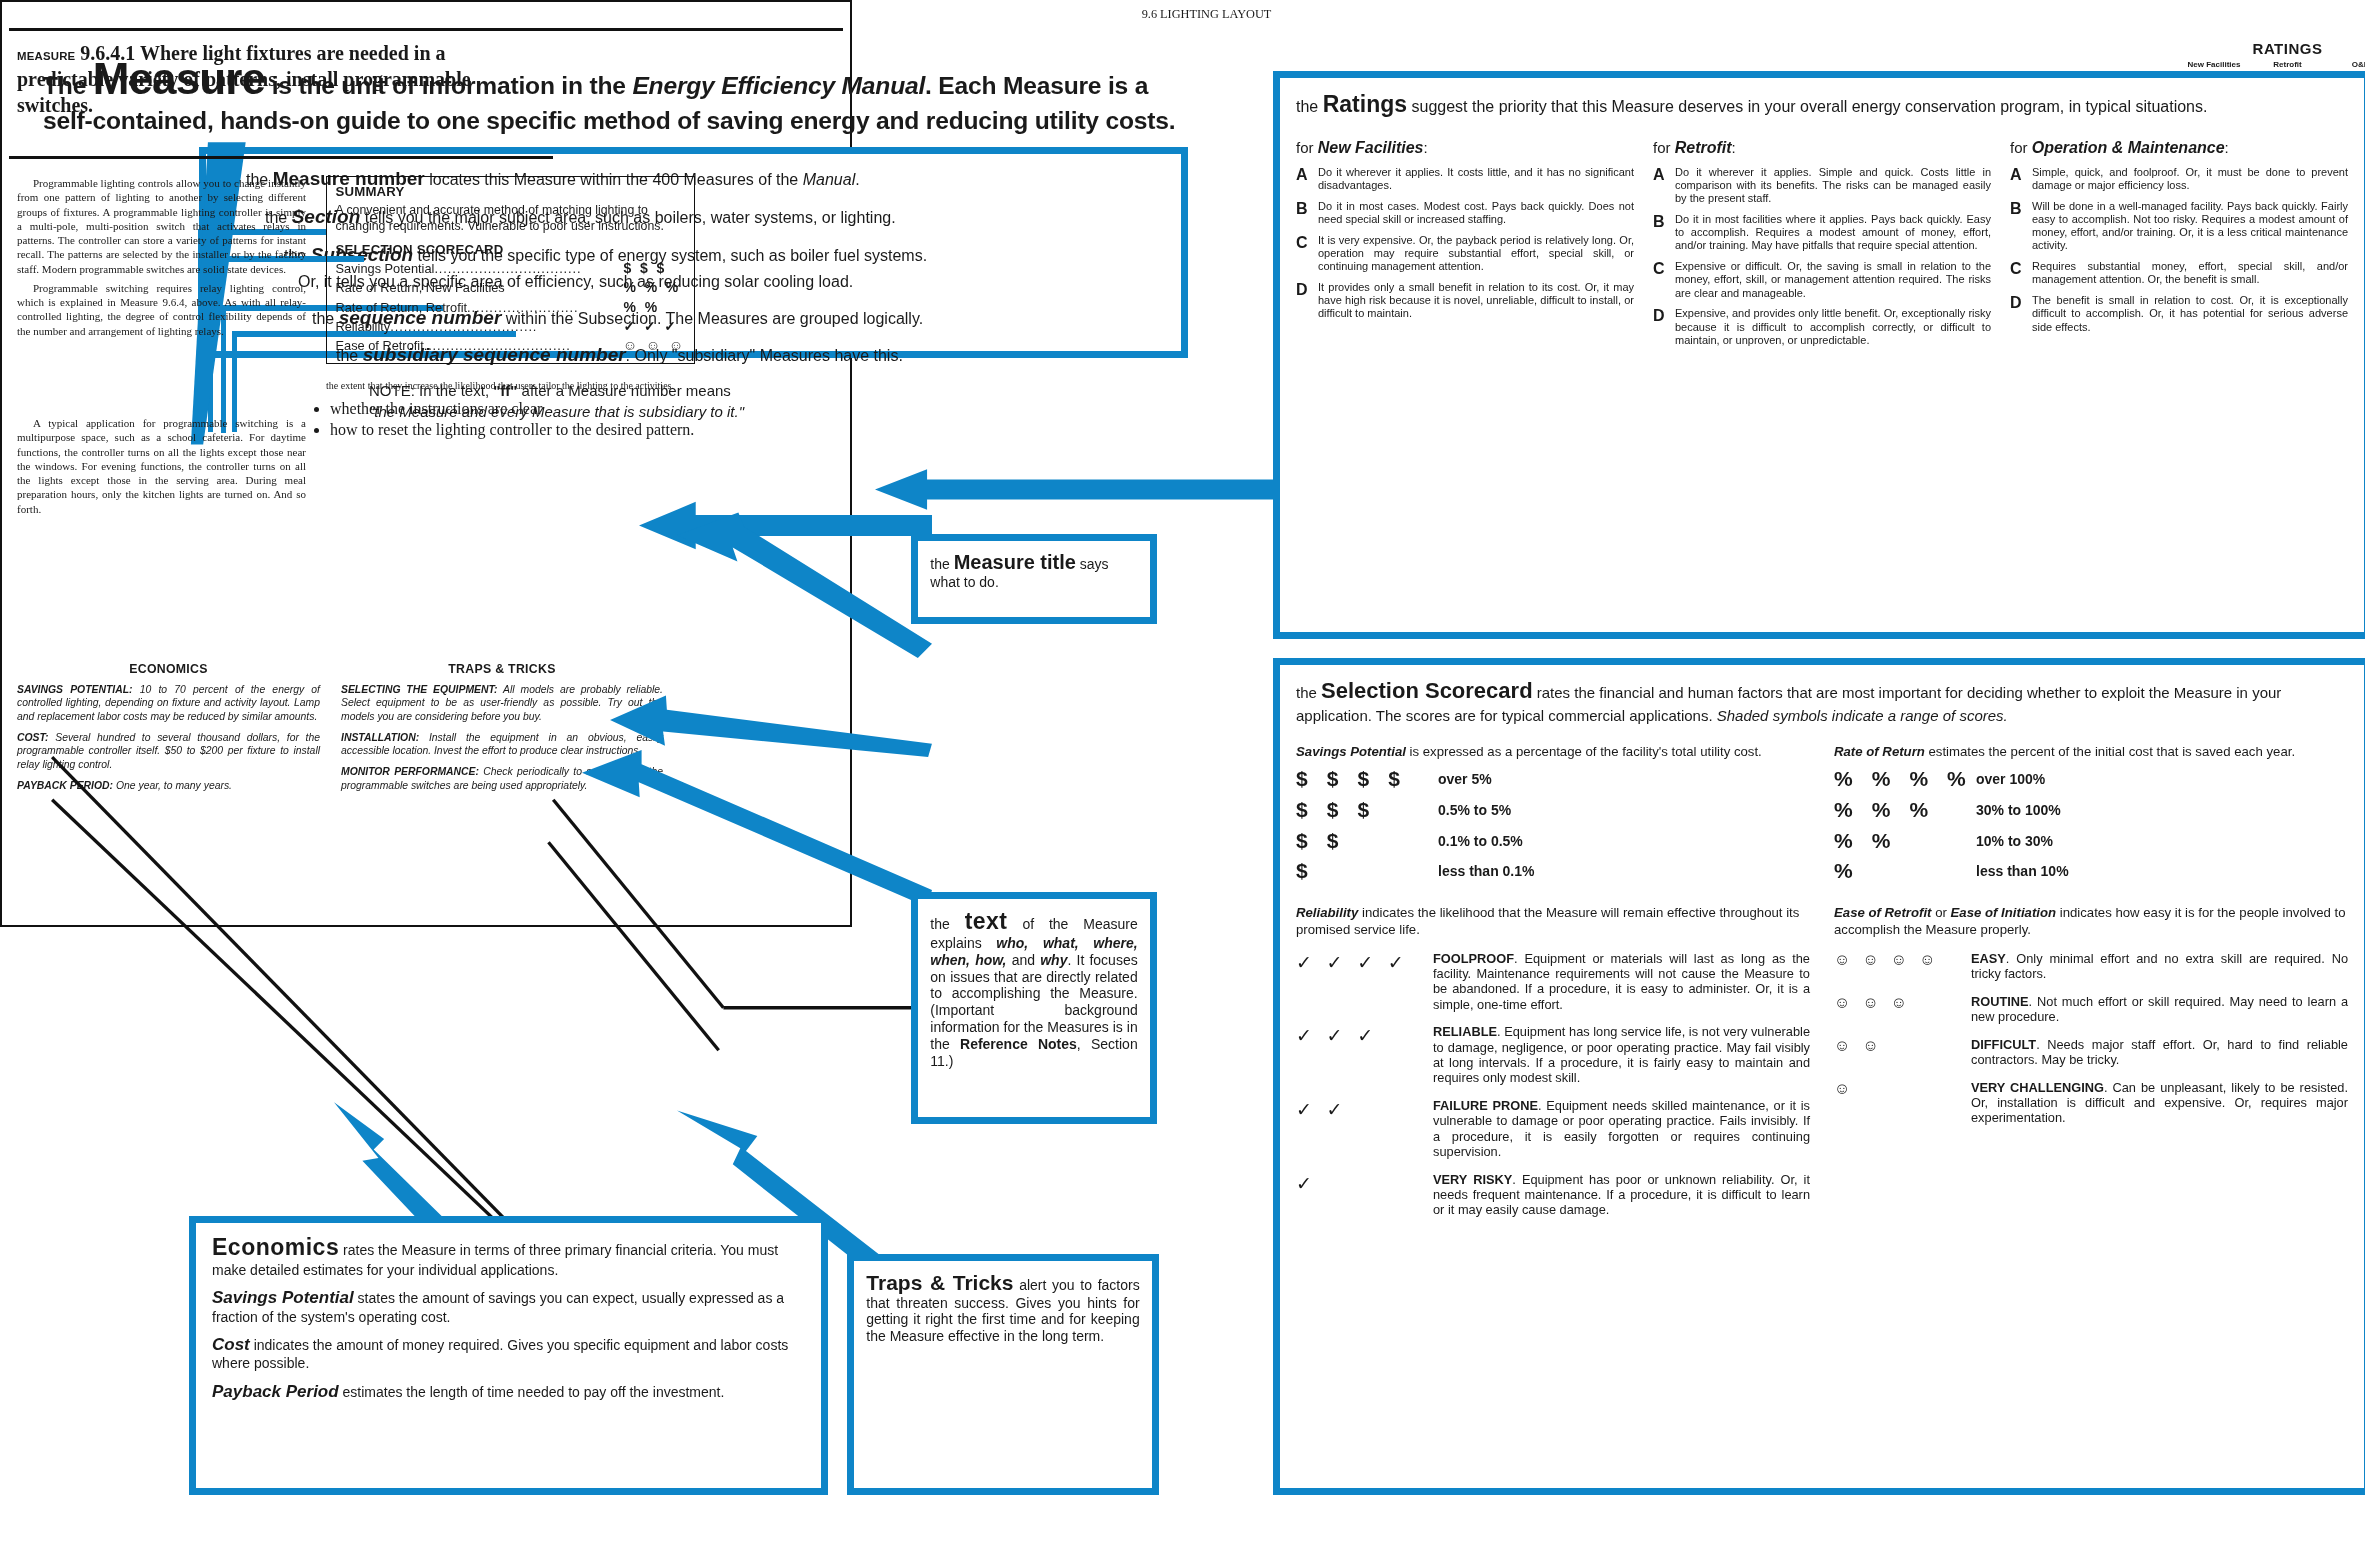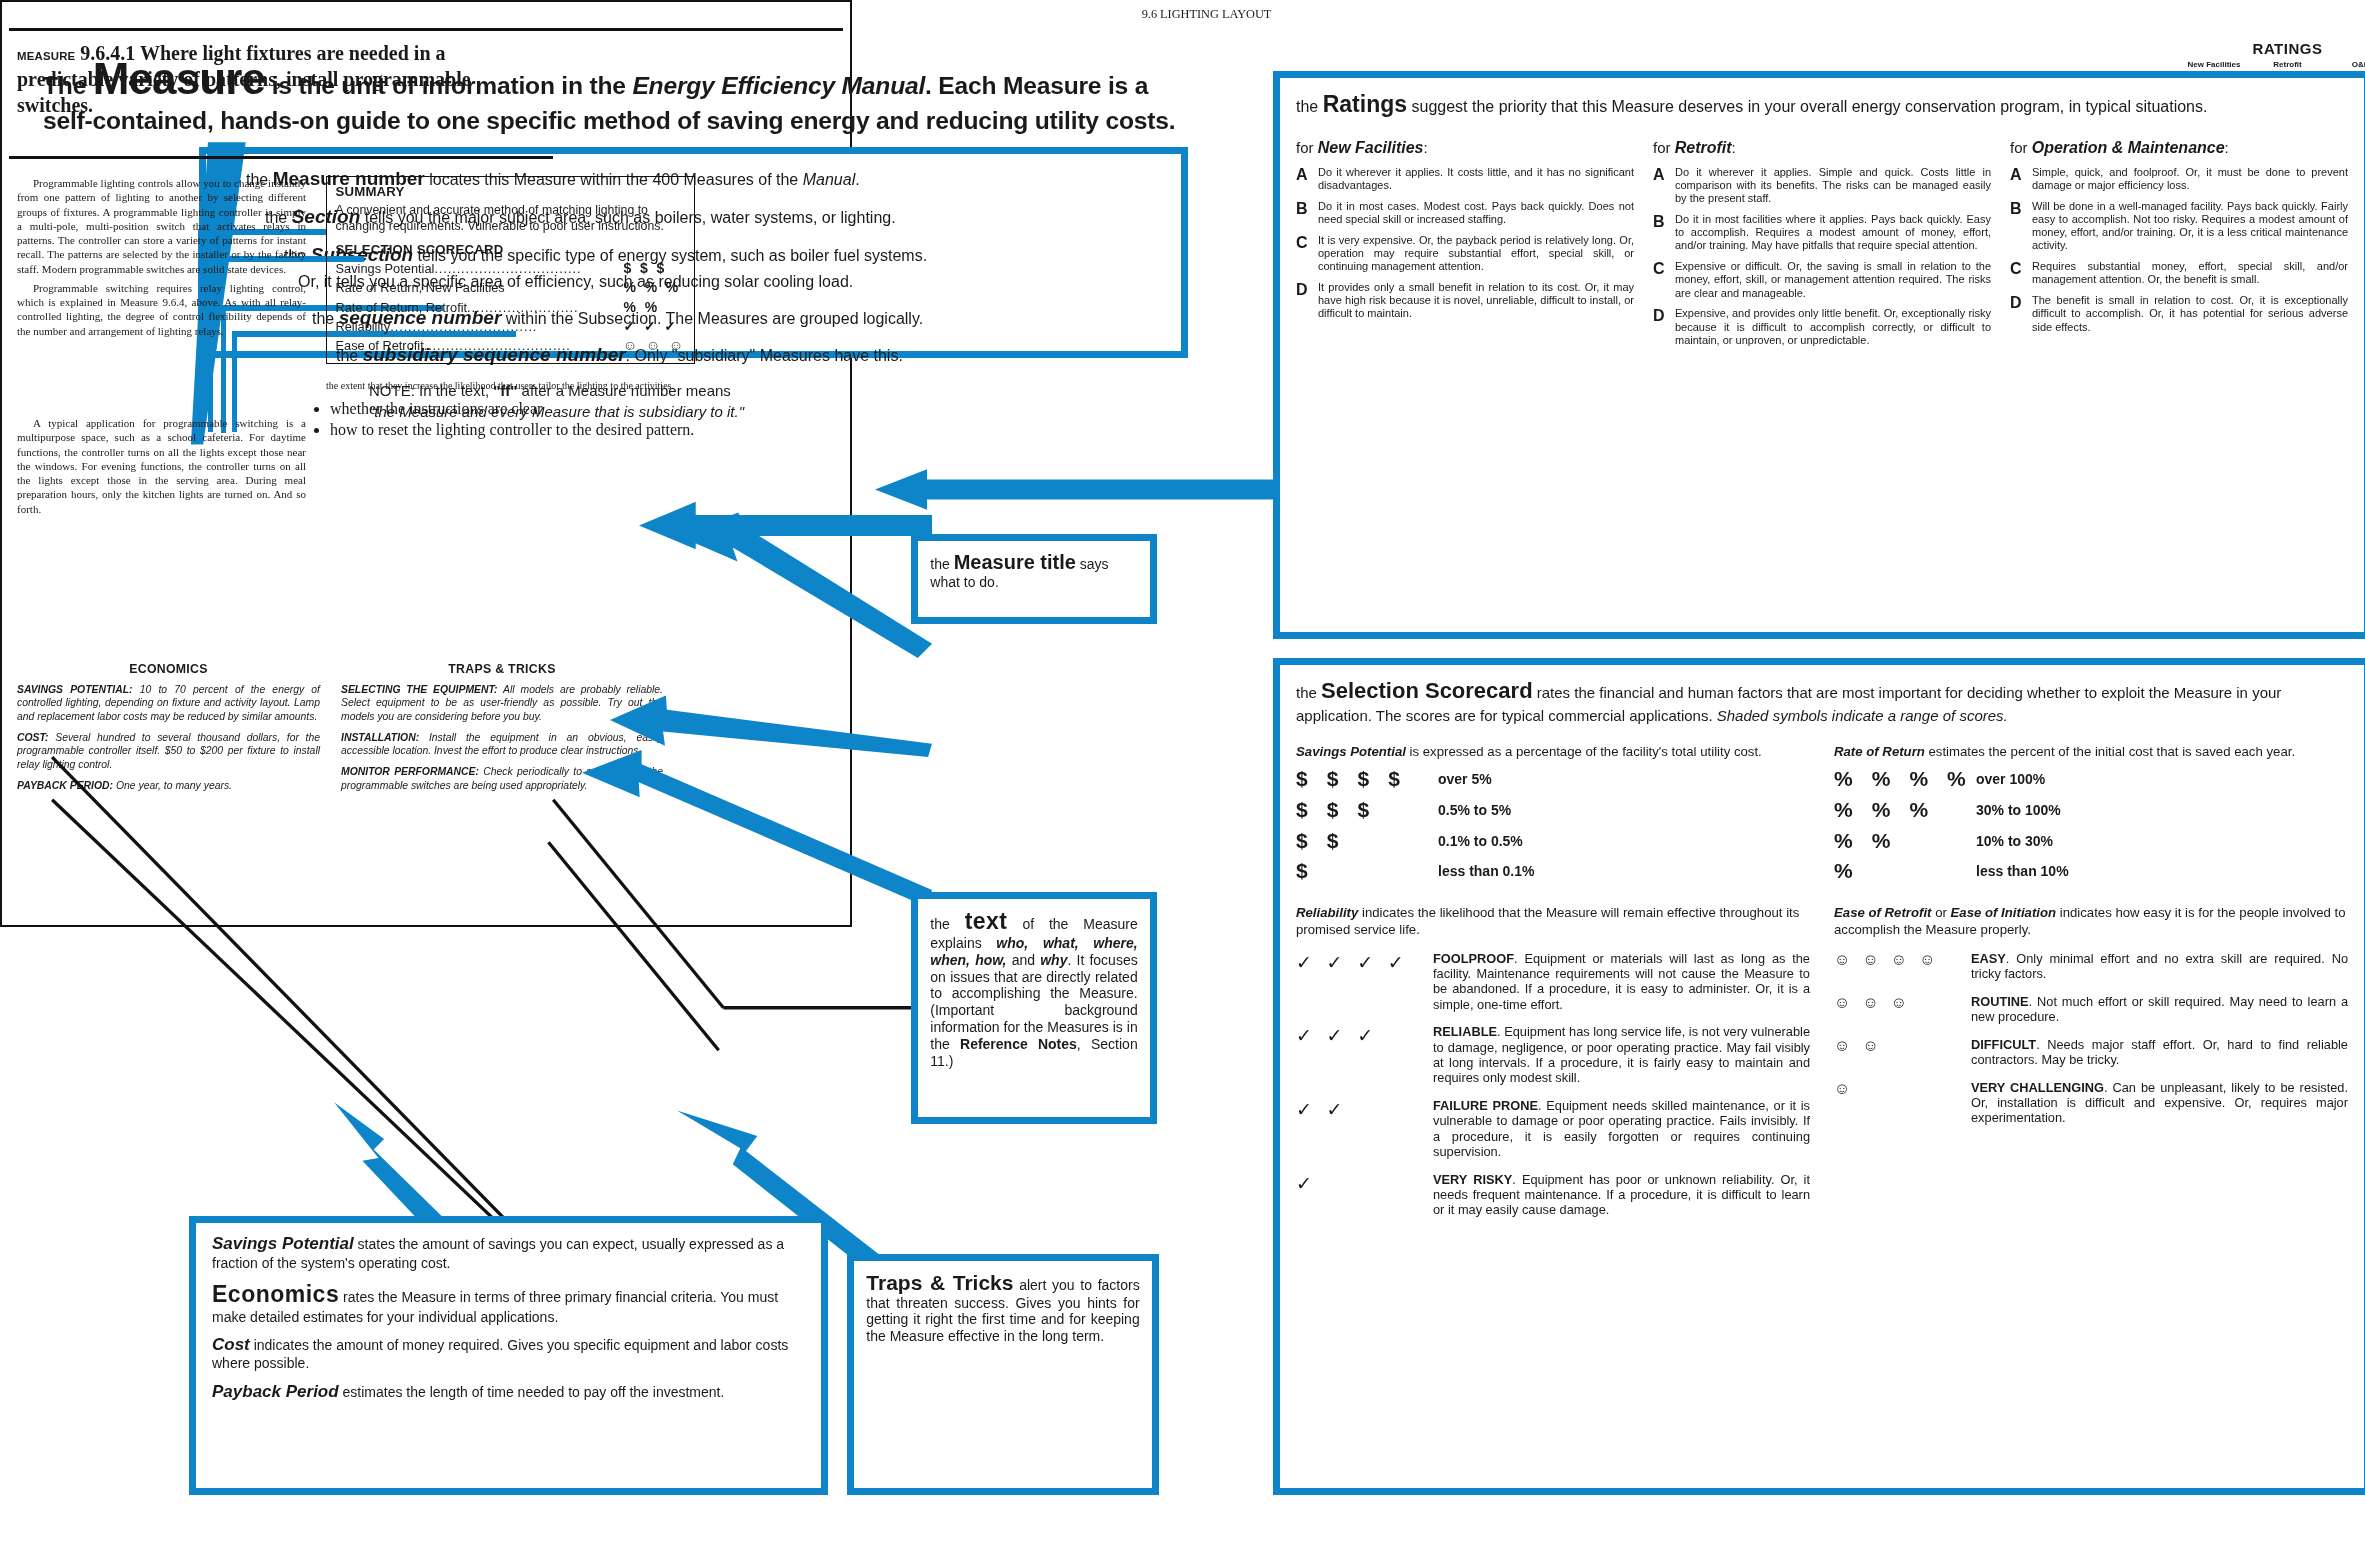--- a/index.html
+++ b/index.html
@@ -340,24 +340,24 @@
     <div class="inner">
       <div class="cb-txt" style="text-align:justify">
         <span>the </span><span class="huge">text</span><span> of the Measure explains </span><span class="bi">who, what, where, when, how,</span><span> and </span><span class="bi">why</span><span>. It focuses on issues that are directly related to accomplishing the Measure.  (Important background information for the Measures is in the </span><b>Reference Notes</b><span>, Section 11.)</span>
       </div>
     </div>
   </div>
 
   <div class="cbox" id="callEcon">
     <div class="inner" style="padding:11.4px 16px;">
       <div class="cb-txt cb-p">
+        <span class="huge">Economics</span><span> rates the Measure in terms of three primary financial criteria.  You must make detailed estimates for your individual applications.</span>
+      </div>
+      <div class="cb-txt cb-p">
         <span class="bi" style="font-size:17px">Savings Potential</span><span> states the amount of savings you can expect, usually expressed as a fraction of the system's operating cost.</span>
-      </div>
-      <div class="cb-txt cb-p">
-        <span class="huge">Economics</span><span> rates the Measure in terms of three primary financial criteria.  You must make detailed estimates for your individual applications.</span>
       </div>
       <div class="cb-txt cb-p">
         <span class="bi" style="font-size:17px">Cost</span><span> indicates the amount of money required.  Gives you specific equipment and labor costs where possible.</span>
       </div>
       <div class="cb-txt">
         <span class="bi" style="font-size:17px">Payback Period</span><span> estimates the length of time needed to pay off the investment.</span>
       </div>
     </div>
   </div>
 

